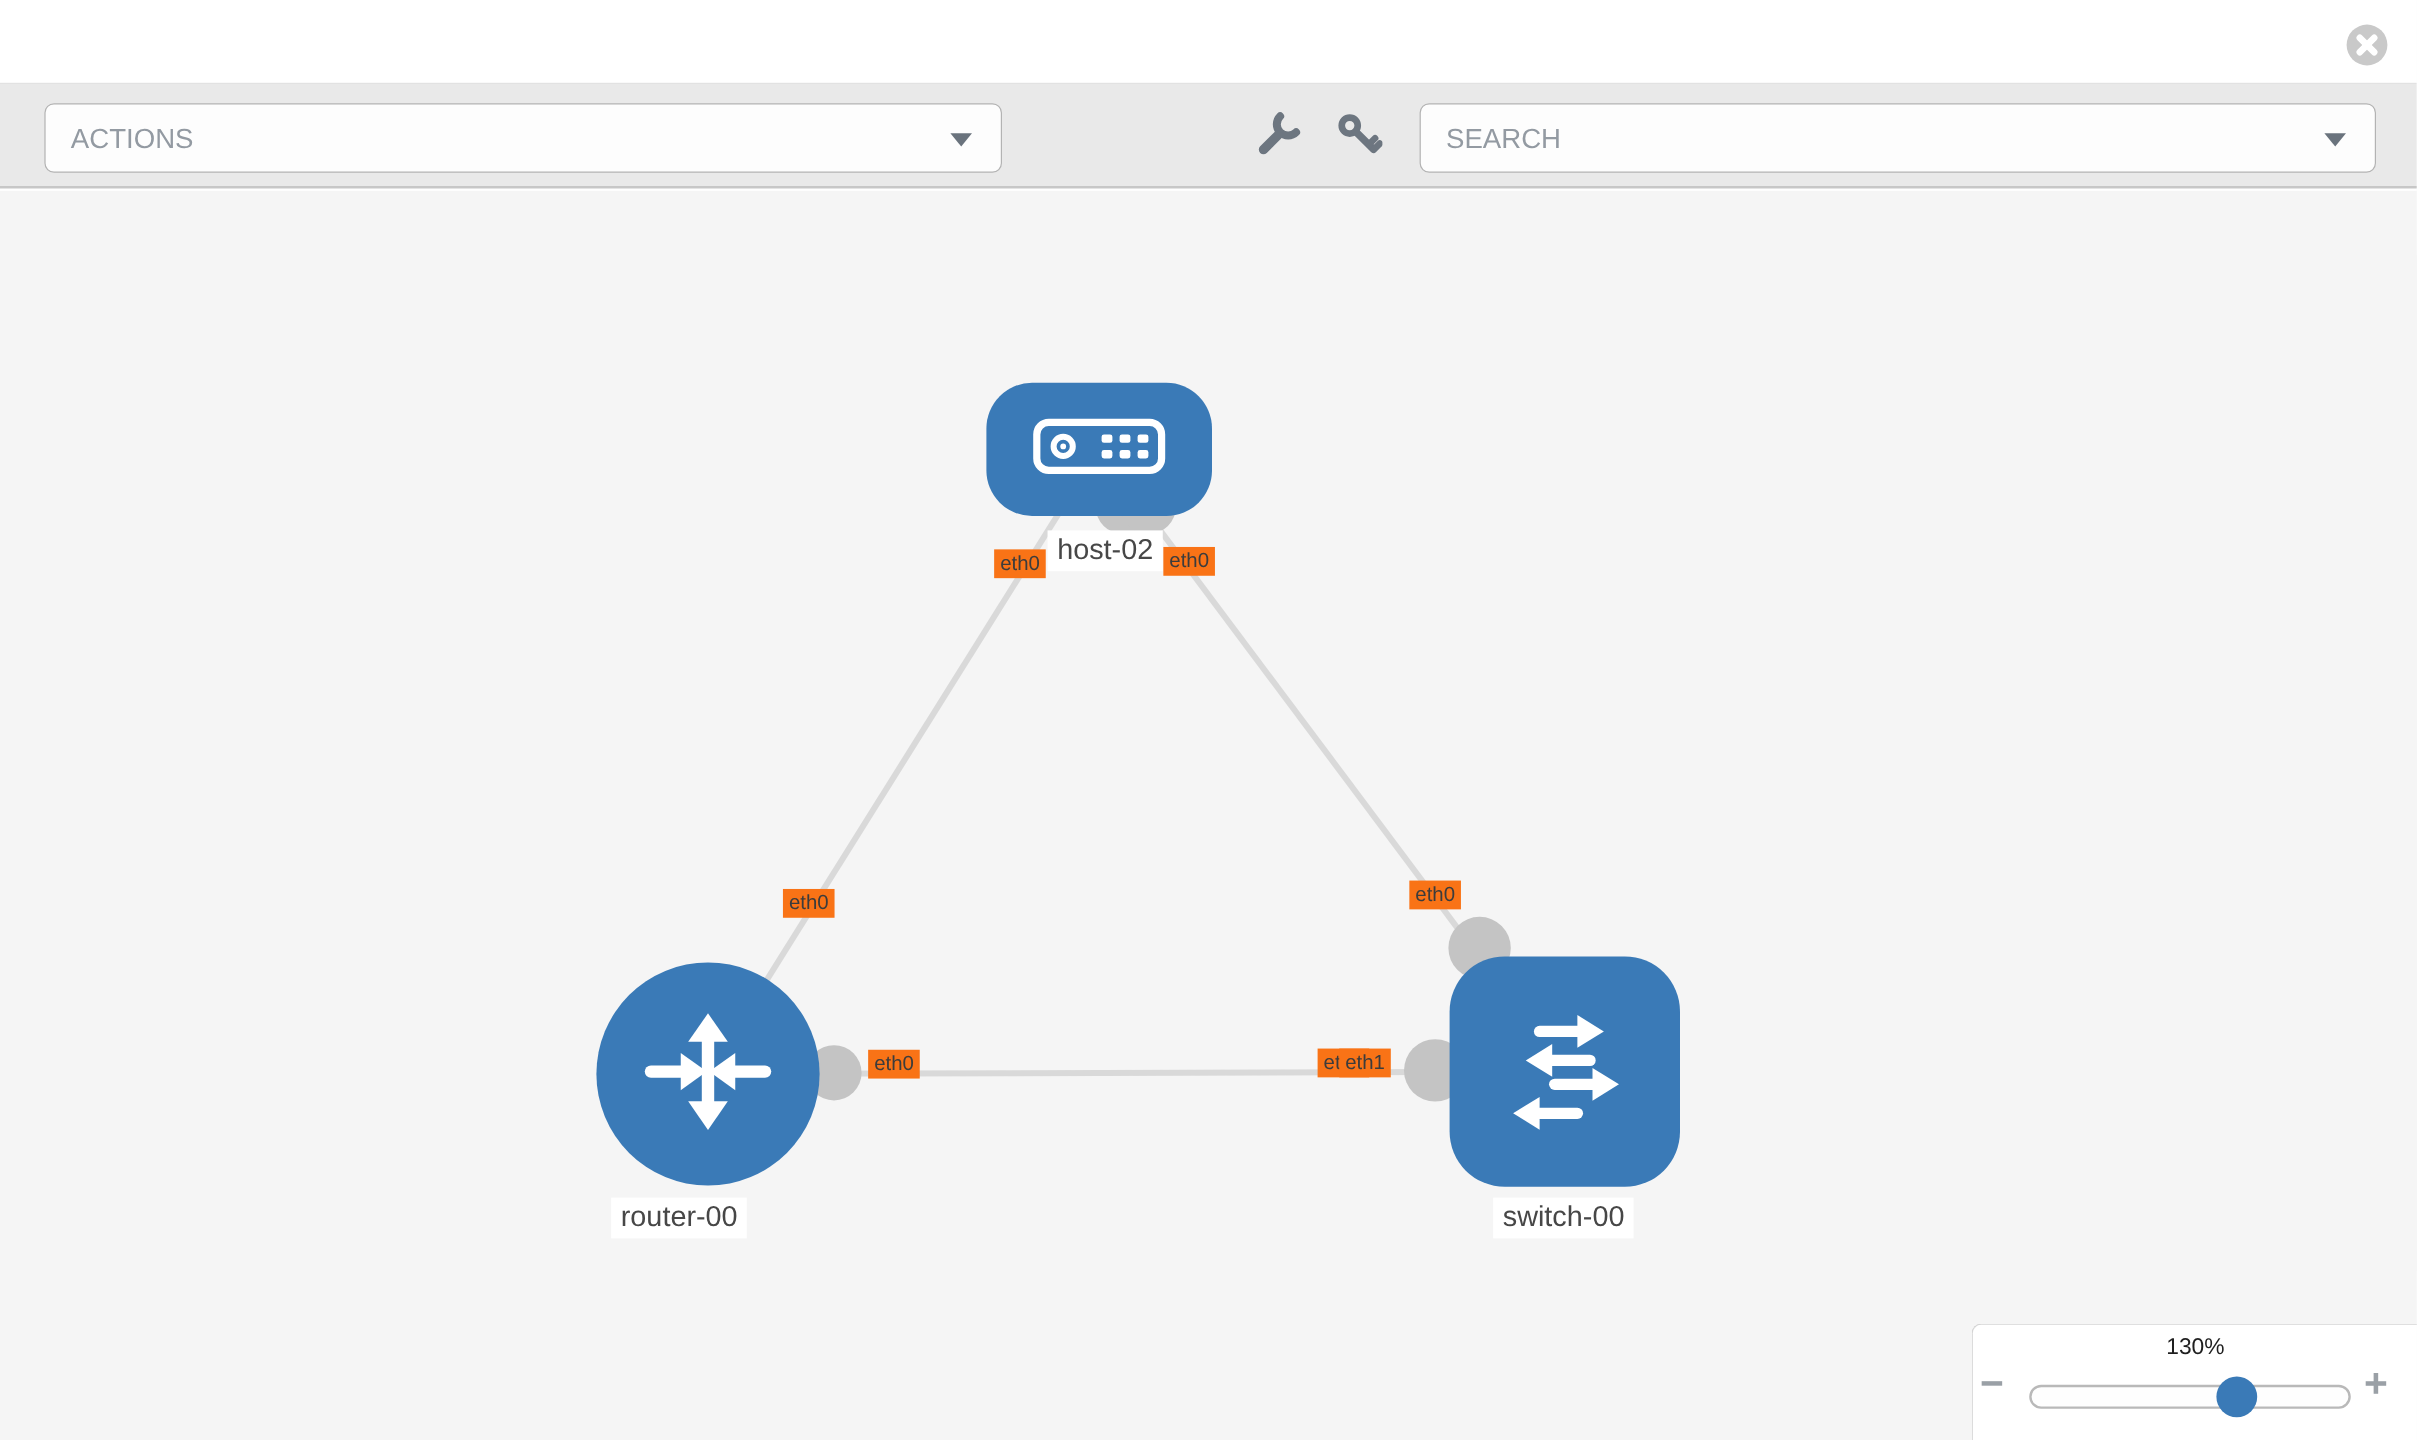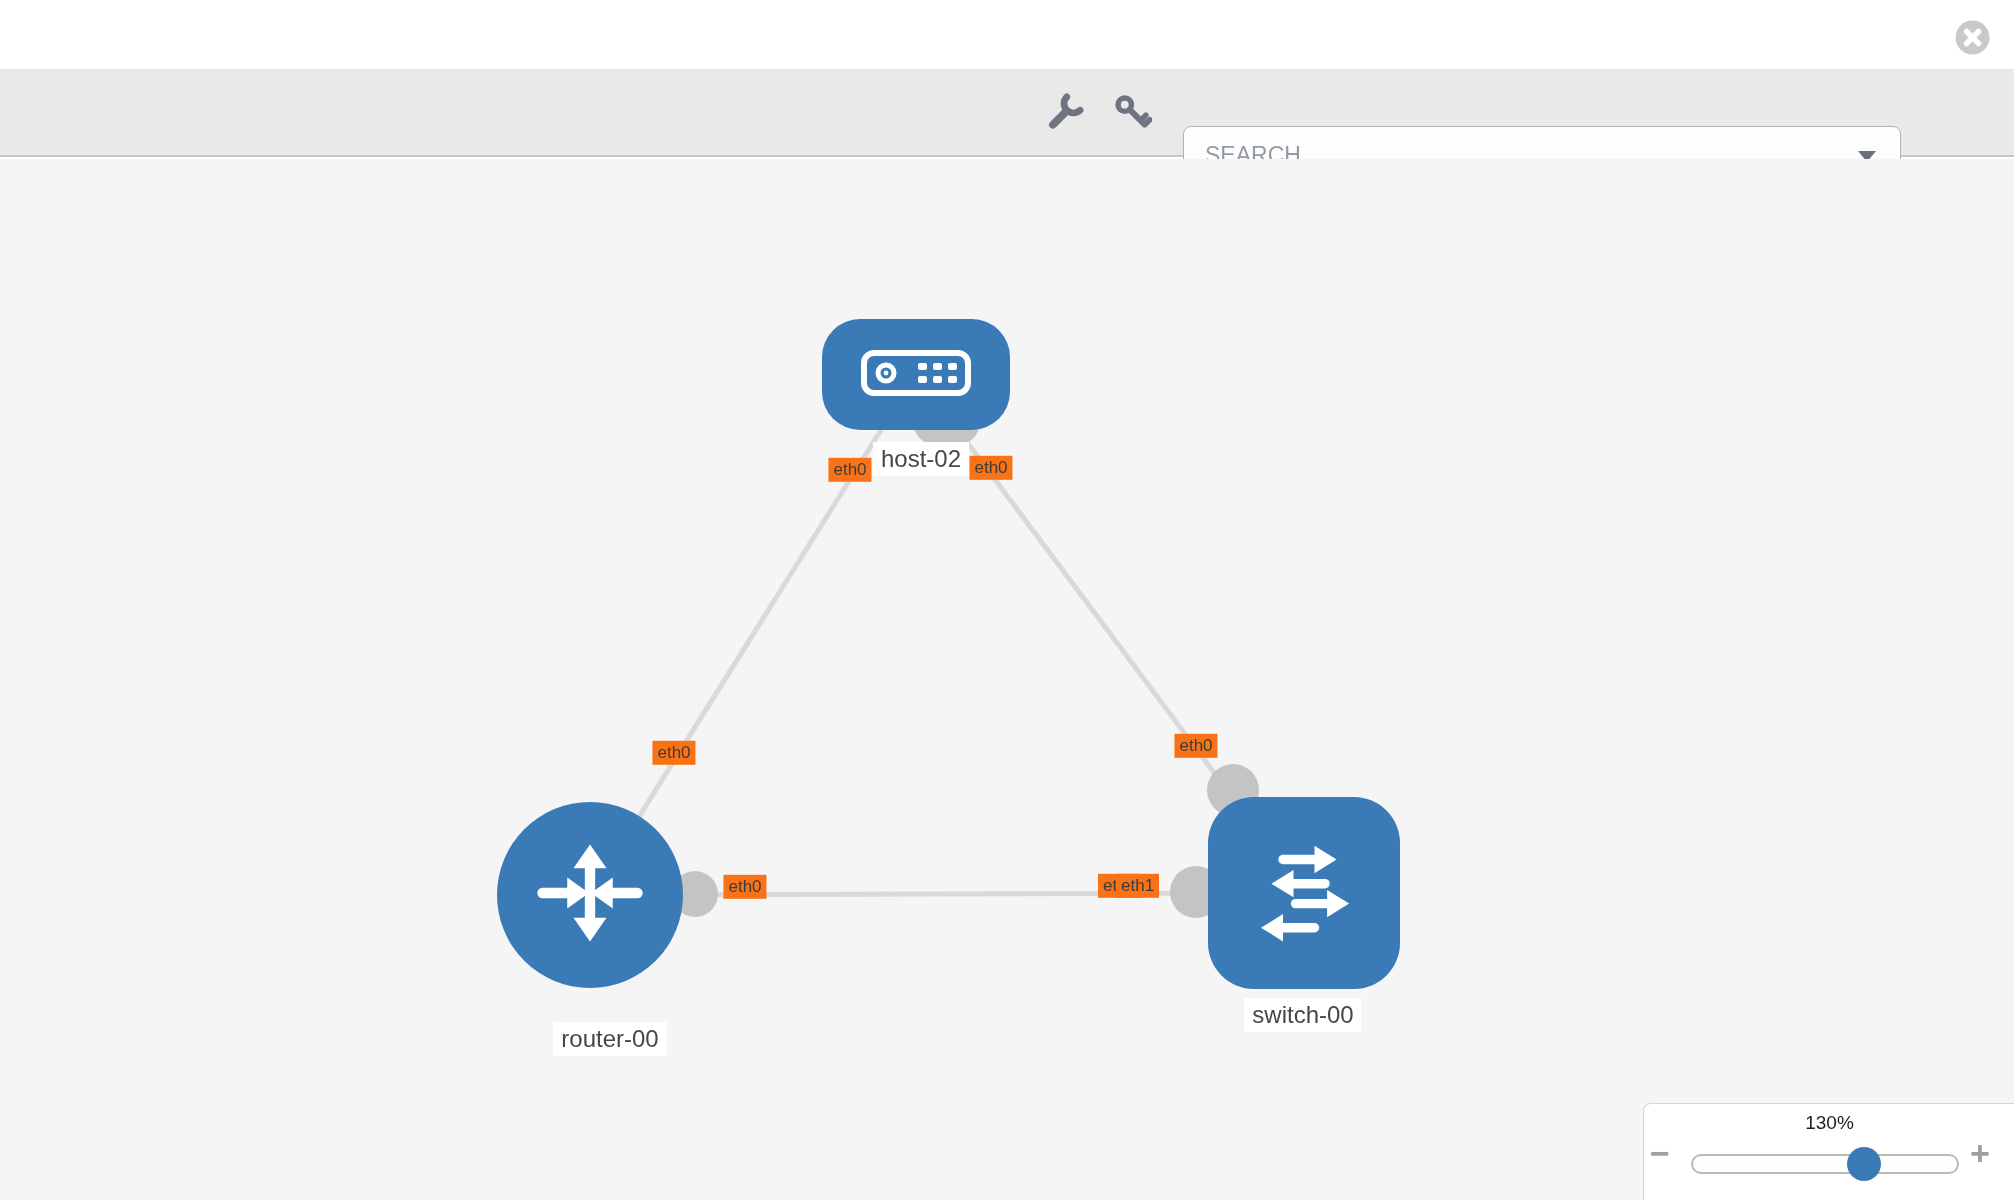--- a/index.html
+++ b/index.html
@@ -39,21 +39,21 @@
   .select-box .select-label {
     position: absolute; left: 21px; top: 0; height: 56px; line-height: 57px;
     font-size: 23px; color: #939aa2;
   }
   .caret {
     position: absolute; right: 24px; top: 24px; width: 0; height: 0;
     border-left: 9px solid transparent; border-right: 9px solid transparent;
     border-top: 11px solid #6a737d;
   }
   .actions-select { left: 37px; width: 798px; }
-  .search-select  { left: 1183px; width: 718px; margin-top: 40px; }
+  .search-select  { left: 1183px; width: 797px; }
   .tool-btn {
     position: absolute; top: 22px; width: 44px; height: 44px;
     background: transparent; border: none; cursor: pointer; padding: 0;
   }
   .wrench-btn { left: 1042px; }
   .key-btn    { left: 1110px; }
 
   
   .canvas {
     position: absolute; left: 0; top: 159px; width: 2014px; height: 1041px;
@@ -72,21 +72,21 @@
     background: #ffffff; color: #474747; font-size: 24px;
     padding: 3px 8px; white-space: nowrap;
   }
   .chip {
     position: absolute; z-index: 3; background: #f97316; color: #3c3c3c;
     font-size: 17px; padding: 2px 5px; white-space: nowrap; line-height: 1.2;
   }
   .chip.centered { transform: translate(-50%, -50%); }
   .chip.edge { transform: translateY(-50%); }
   .lbl-host      { left: 921px;  top: 300px; }
-  .lbl-router    { left: 610px;  top: 856px; margin-top: 24px; }
+  .lbl-router    { left: 566px;  top: 856px; }
   .lbl-switch    { left: 1303px; top: 856px; text-align: center; }
   .chip-host-l   { left: 850px;  top: 311px; }
   .chip-host-r   { left: 991px;  top: 309px; }
   .chip-hr-mid   { left: 674px;  top: 594px; }
   .chip-hs-sw    { left: 1196px; top: 587px; }
   .chip-rs-rt    { left: 745px;  top: 728px; }
   .chip-rs-back  { left: 1098px; top: 727px; z-index: 3; }
   .chip-rs-front { left: 1116px; top: 727px; z-index: 4; }
 
   
@@ -128,20 +128,24 @@
           <circle cx="17.5" cy="17.5" r="17" fill="#c9c9c9"></circle>
           <line x1="11.5" y1="11.5" x2="23.5" y2="23.5" stroke="#ffffff" stroke-width="5.5" stroke-linecap="round"></line>
           <line x1="23.5" y1="11.5" x2="11.5" y2="23.5" stroke="#ffffff" stroke-width="5.5" stroke-linecap="round"></line>
         </svg>
       </span>
     </button>
   </header>
 
   <div class="toolbar">
 
+    <div class="select-box actions-select">
+      <span class="select-label">ACTIONS</span>
+      <span class="caret"></span>
+    </div>
 
     <button class="tool-btn wrench-btn">
       <span>
         <svg width="40" height="40" viewBox="0 0 36 36">
           <path d="M20.5 3.5 A 8 8 0 1 0 32.5 15.5" fill="none" stroke="#6d7680" stroke-width="6" stroke-linecap="round"></path>
           <line x1="8" y1="28.5" x2="19" y2="17.5" stroke="#6d7680" stroke-width="7" stroke-linecap="round"></line>
         </svg>
       </span>
     </button>
 

